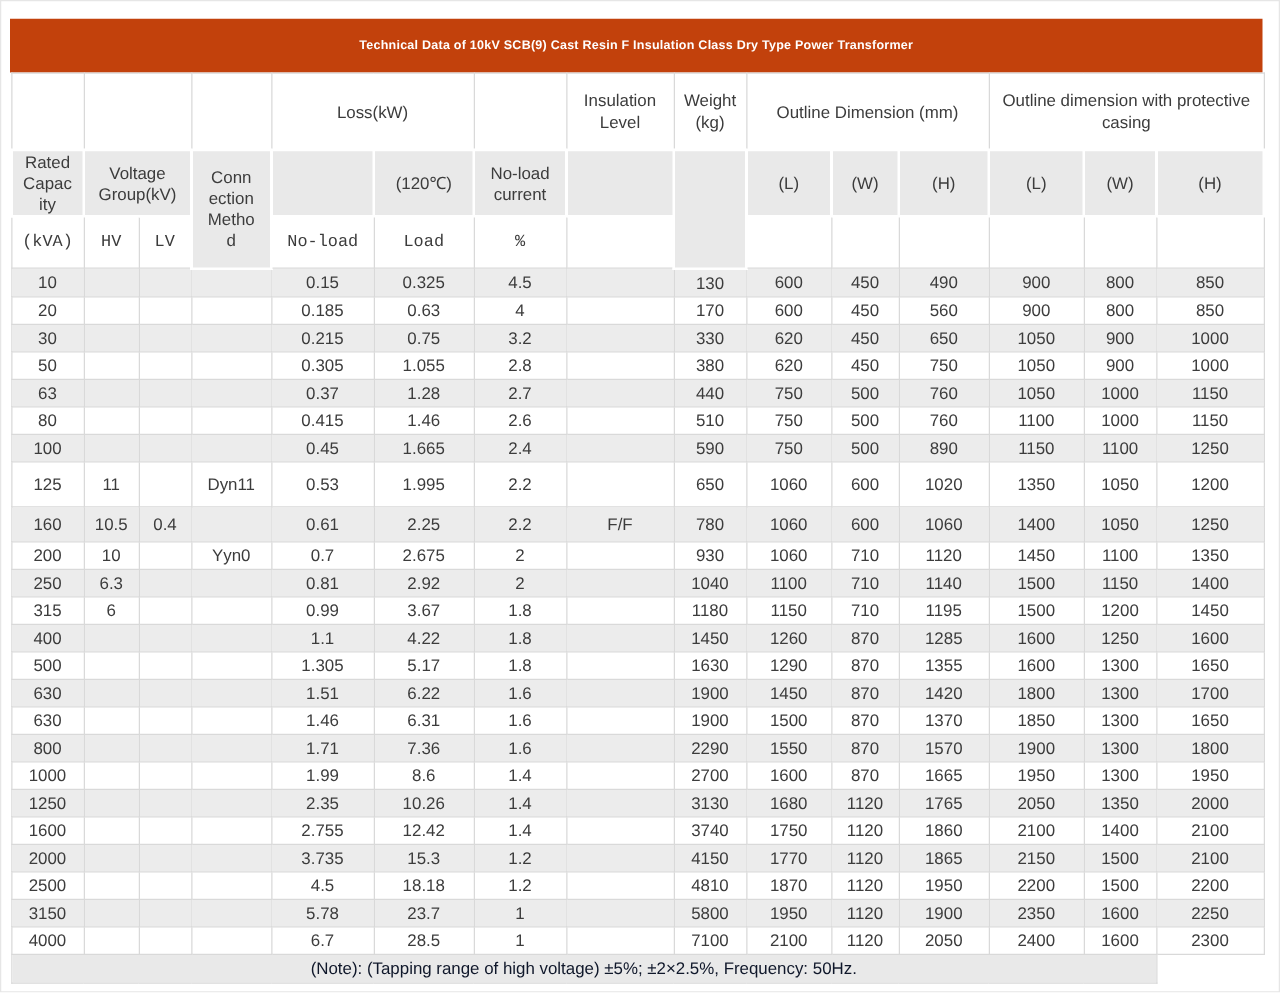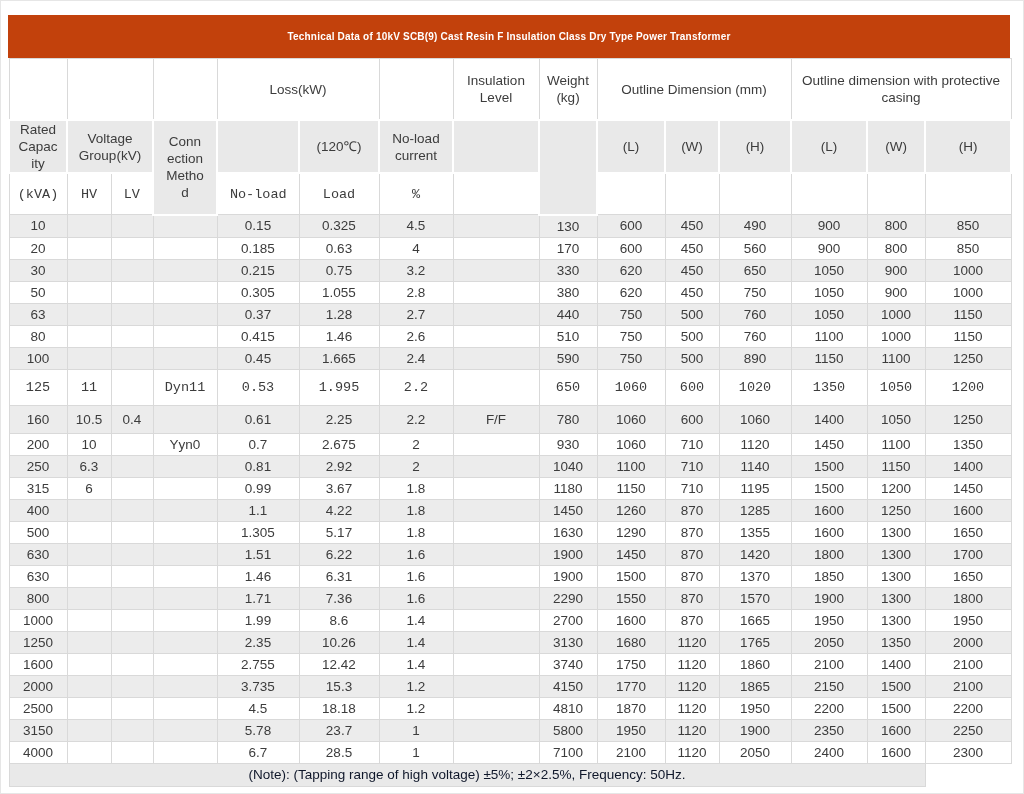--- a/index.html
+++ b/index.html
@@ -10,21 +10,21 @@
                display:flex; align-items:center; justify-content:center;
                font-weight:bold; font-size:10px; letter-spacing:.2px; }
   table.spec { width:1002px; table-layout:fixed; border-collapse:collapse; }
   td { border:1px solid #d9d9d9; text-align:center; vertical-align:middle;
        padding:0; font-size:13.5px; color:#3c3c3c; overflow:hidden; line-height:17px; }
   tr.row-a td { height:60px; background:#ffffff; }
   tr.row-b td { background:#e9e9e9; border:2px solid #ffffff; }
   tr.row-c td { height:40px; background:#ffffff;font-family:Liberation Mono, monospace; }
   tbody td { height:21px; line-height:21px; }
   tbody tr.stripe td { background:#ececec; }
-  tbody tr.row-xl td { height:35px;font-family:Liberation Mono, monospace; }
+  tbody tr.row-xl td { height:35px; }
   tbody tr.row-lg td { height:27px;margin-top:32px; }
   .brk  { overflow-wrap:anywhere; word-break:break-word; }
   .pad1 { padding:0 7px; }   
   .pad2 { padding:0 12px; }  
   tfoot td.note { background:#e9e9e9; height:22px; font-size:13.5px; color:#0f172a; }
   tfoot td.ghost { border:none; background:#ffffff; }
 </style>
 </head>
 <body>
 

